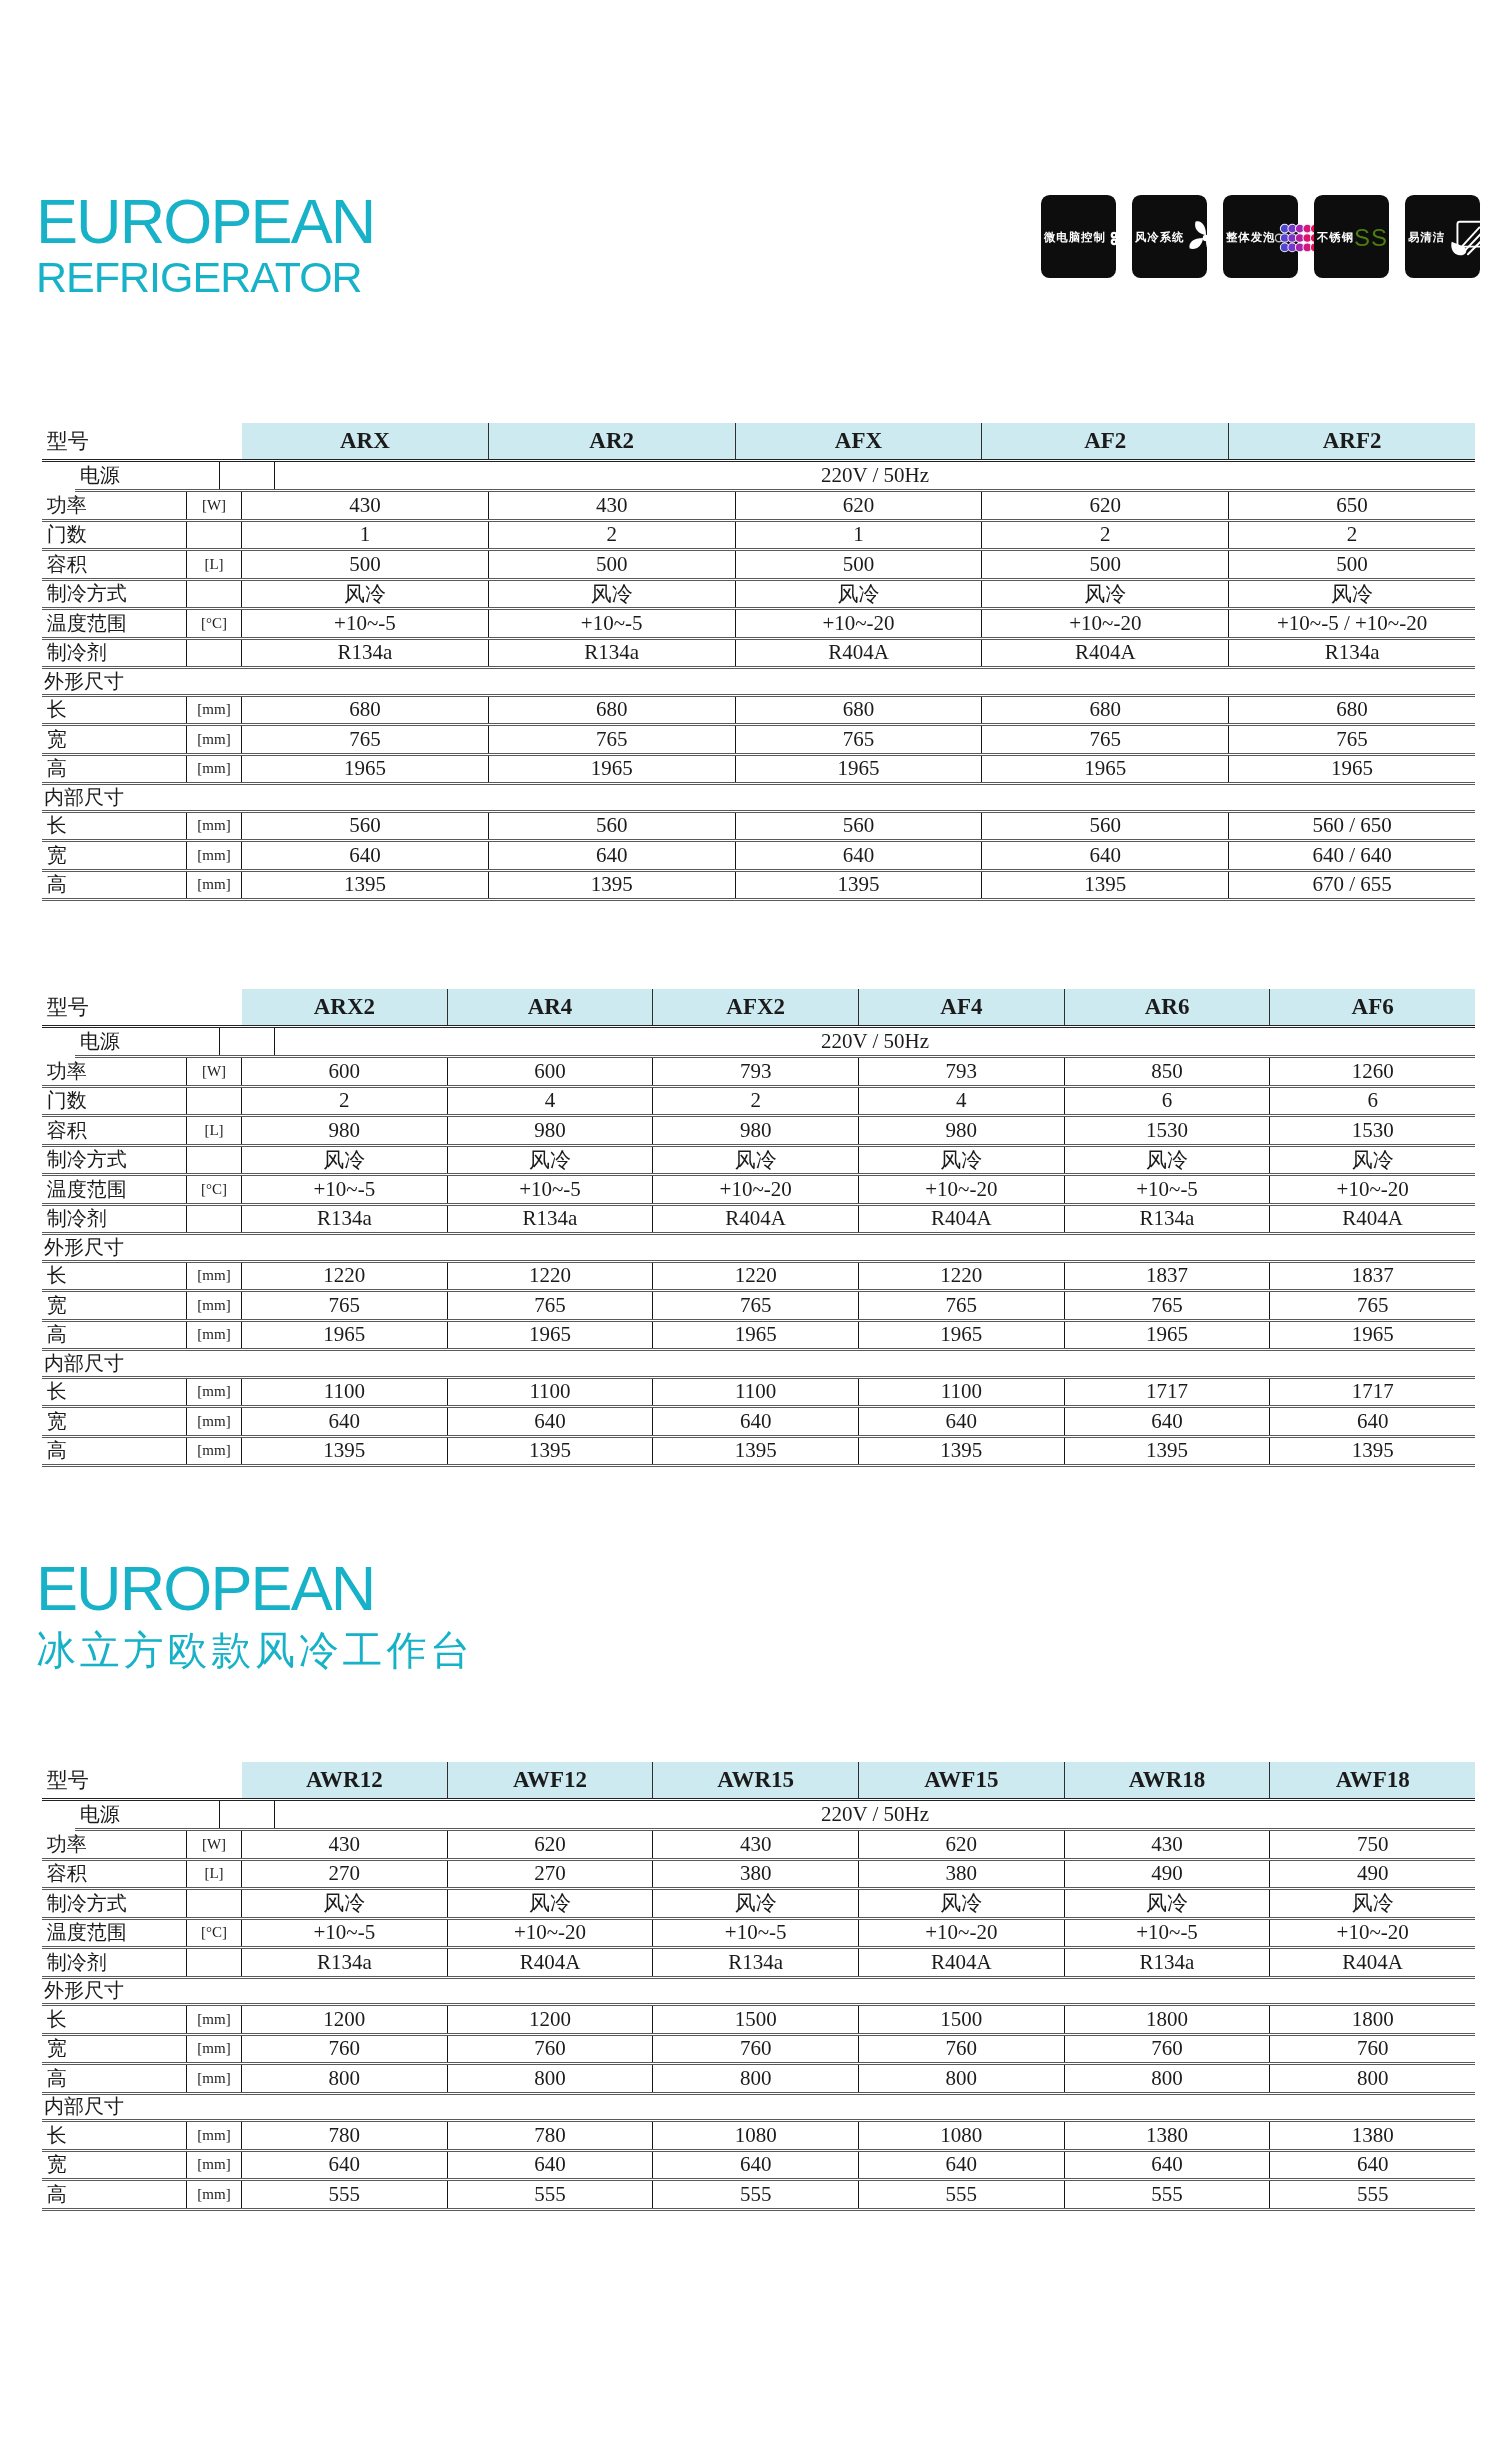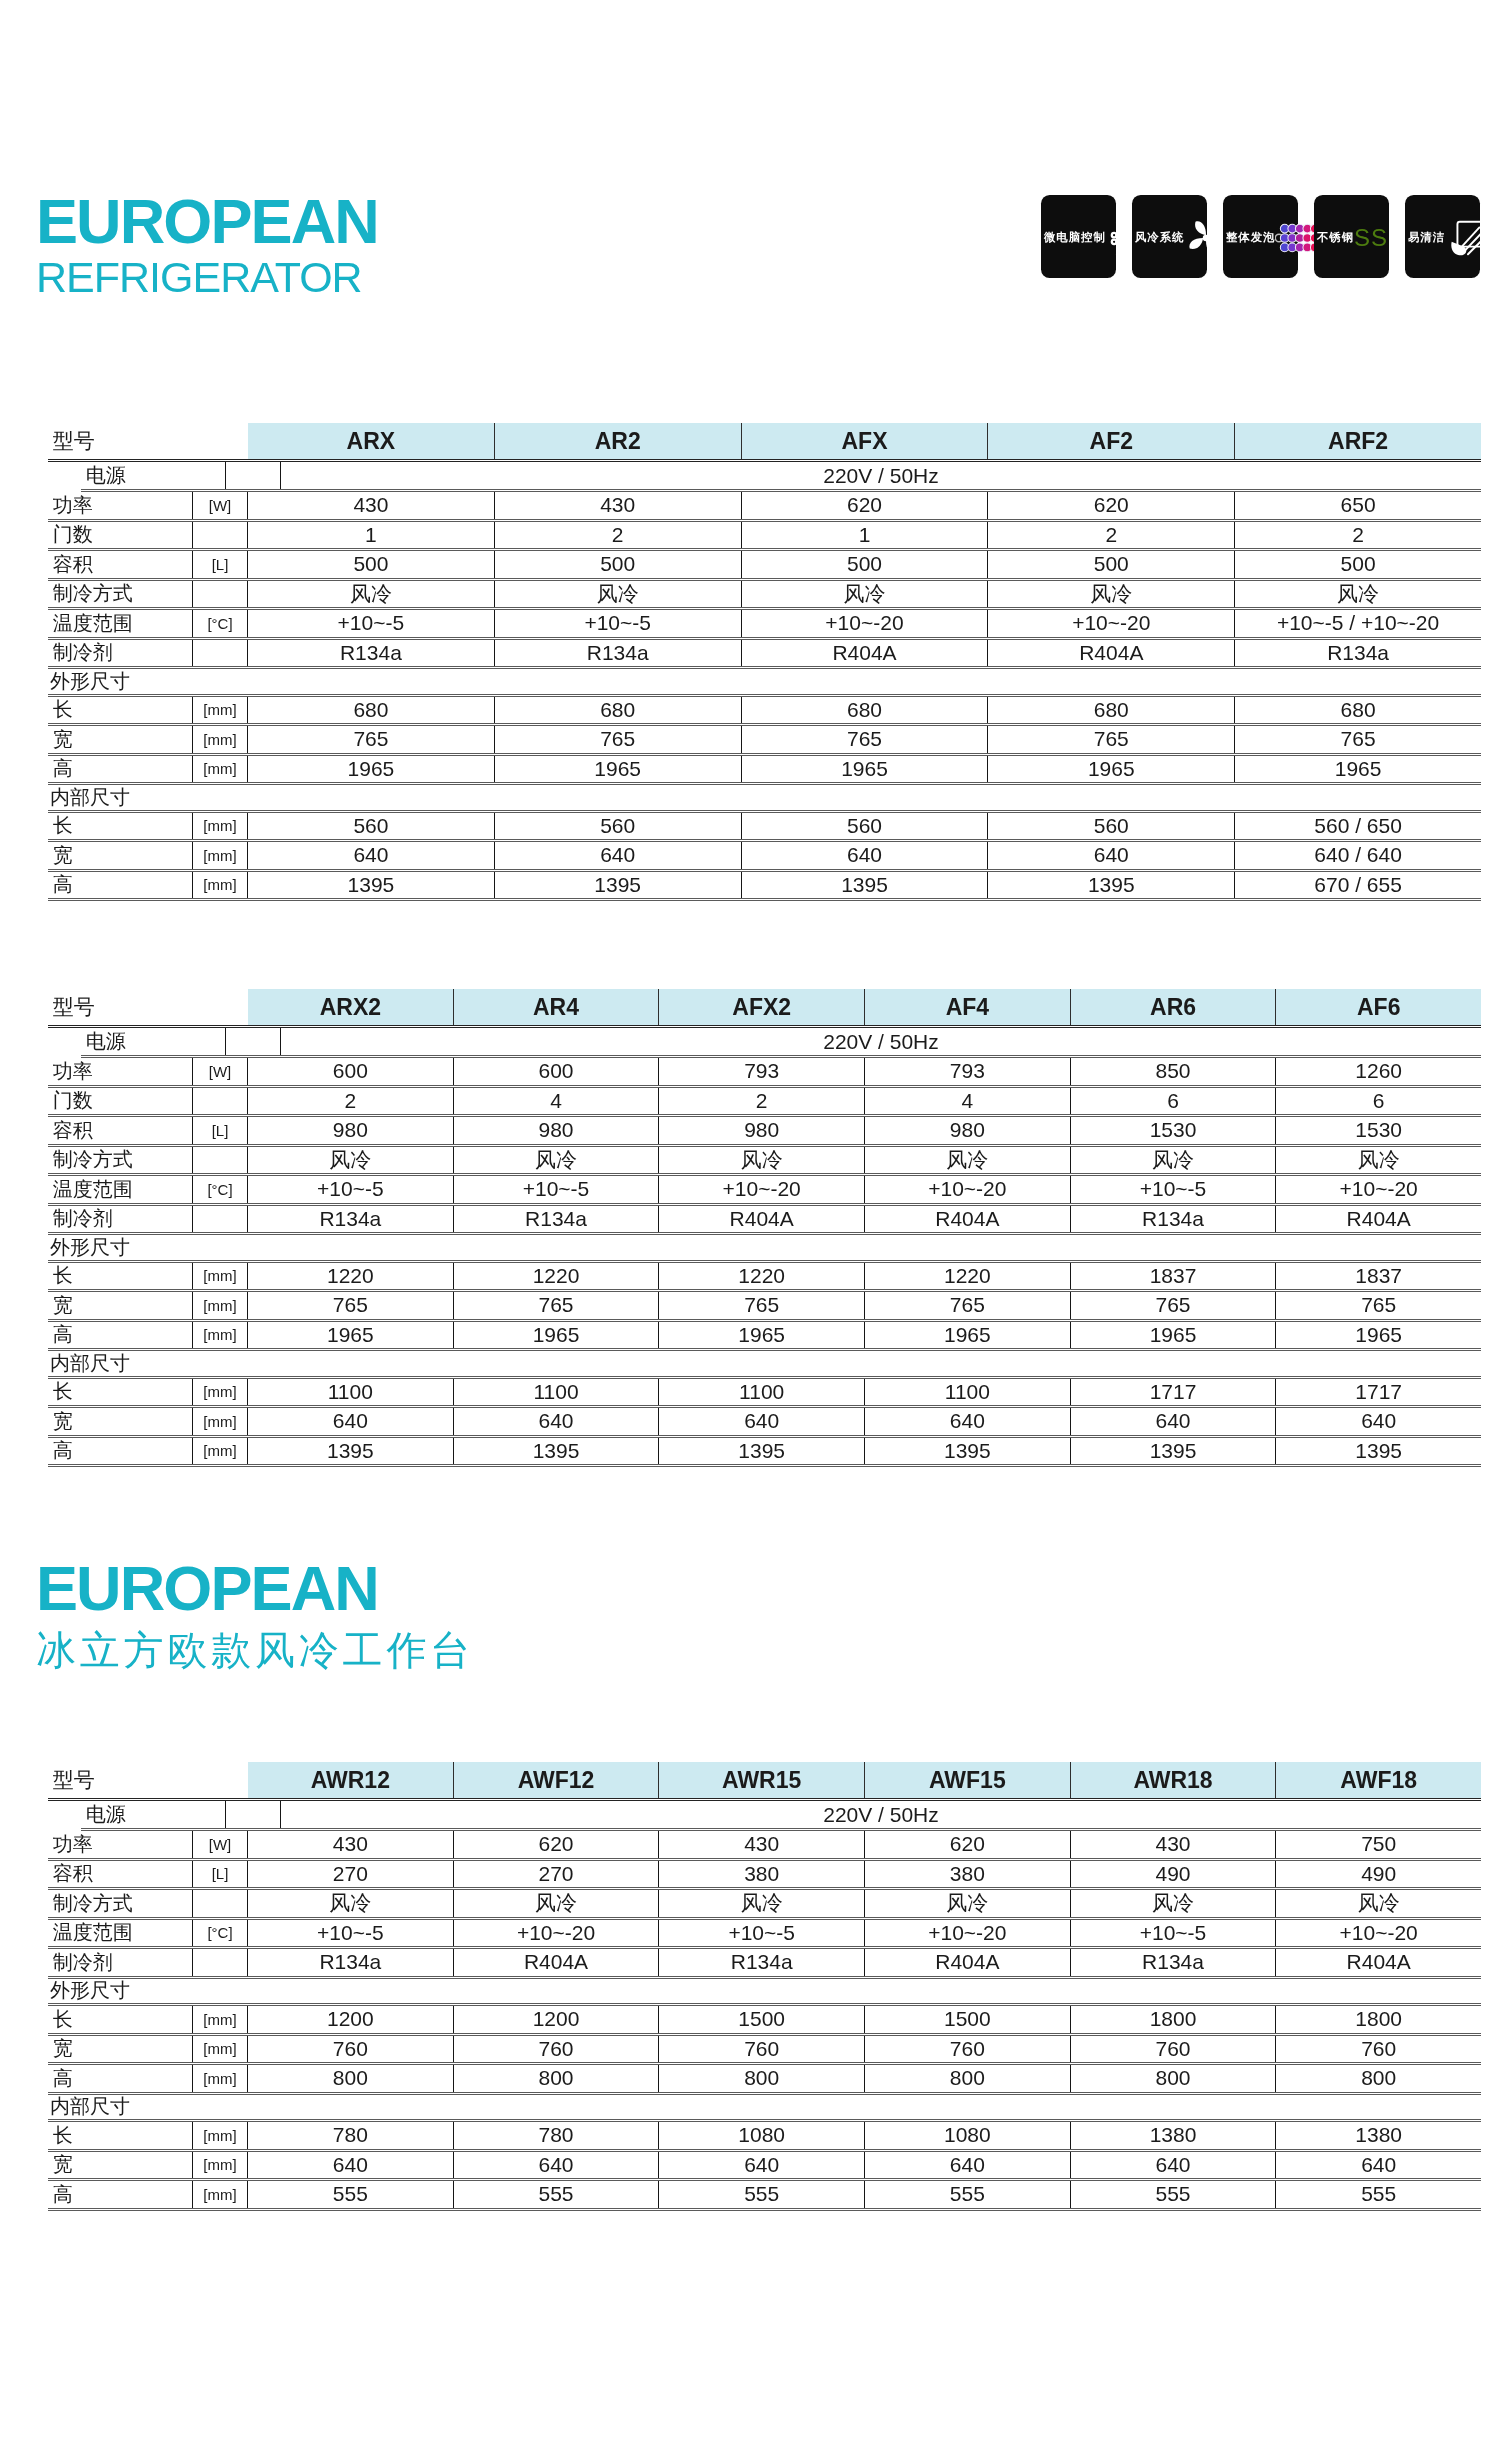--- a/index.html
+++ b/index.html
@@ -8,33 +8,33 @@
     --ink:#161616;
     --rule:#5a5a5a;
   }
   *{box-sizing:border-box;}
   html,body{margin:0;padding:0;background:#ffffff;}
   body{font-family:"Liberation Sans","DejaVu Sans",sans-serif;color:#1b1b1b;}
   .page{position:relative;width:1510px;height:2450px;background:#ffffff;overflow:hidden;}
 
   
   .section-header{position:absolute;left:36px;}
-  .t-en1{margin:0;font-size:63px;line-height:57px;font-weight:700;color:var(--accent);letter-spacing:-1.9px;}
+  .t-en1{margin:0;font-size:63px;line-height:57px;font-weight:400;color:var(--accent);letter-spacing:-1.9px;}
   .t-en2{margin:5.7px 0 0;font-size:43px;line-height:42px;font-weight:500;color:var(--accent);letter-spacing:-1px;}
   .t-zh{margin:11.4px 0 0;font-size:40px;line-height:44px;font-weight:400;color:var(--accent);letter-spacing:3.8px;}
 
   
   .badges{position:absolute;top:195px;right:30px;display:flex;gap:16px;}
   .badge{width:75px;height:83px;background:#0d0d0d;border-radius:8.6px;display:flex;align-items:center;padding:8.6px 2.9px 5.7px;}
   .badge-label{color:#ffffff;font-size:11.4px;font-weight:700;letter-spacing:1px;white-space:nowrap;}
   .badge-icon{flex:1;display:flex;align-items:center;justify-content:center;width:100%;}
   .ss-text{color:#4d7c0f;font-size:24px;font-weight:400;letter-spacing:1px;line-height:1;}
 
   
-  .spec-table{position:absolute;left:48px;width:1433px;}
+  .spec-table{position:absolute;left:42px;width:1433px;font-family:Liberation Serif, serif;}
   .trow{display:flex;align-items:stretch;height:29.5px;border-bottom:3.8px double var(--rule);}
   .header-row{height:39px;border-bottom:3.8px double #232323;}
   .span-row{height:30px;margin-left:33px;}
   .section-trow{height:27.6px;}
   .cell{display:flex;align-items:center;}
   .label-cell{width:145px;padding-left:4.8px;font-size:20px;border-right:1.9px solid var(--ink);}
   .header-label{width:200px;border-right:none;font-size:21px;}
   .unit-cell{width:55px;justify-content:center;font-size:15px;border-right:1.9px solid var(--ink);}
   .model-cell{flex:1;background:var(--hdrfill);justify-content:center;font-size:23px;font-weight:700;border-right:1.9px solid #2e2e2e;}
   .model-cell:last-child{border-right:none;}

